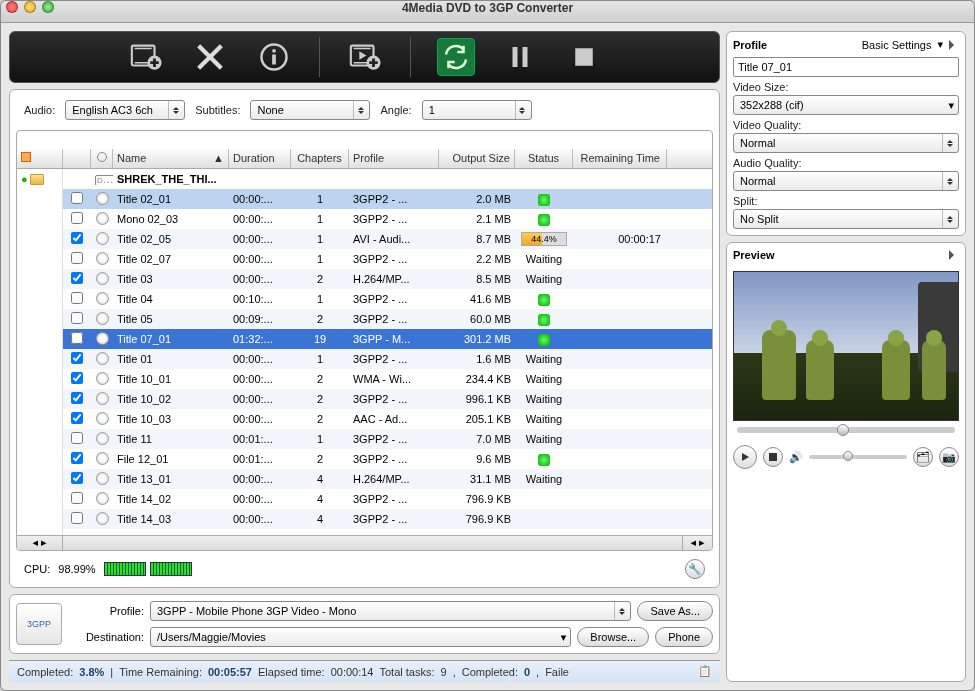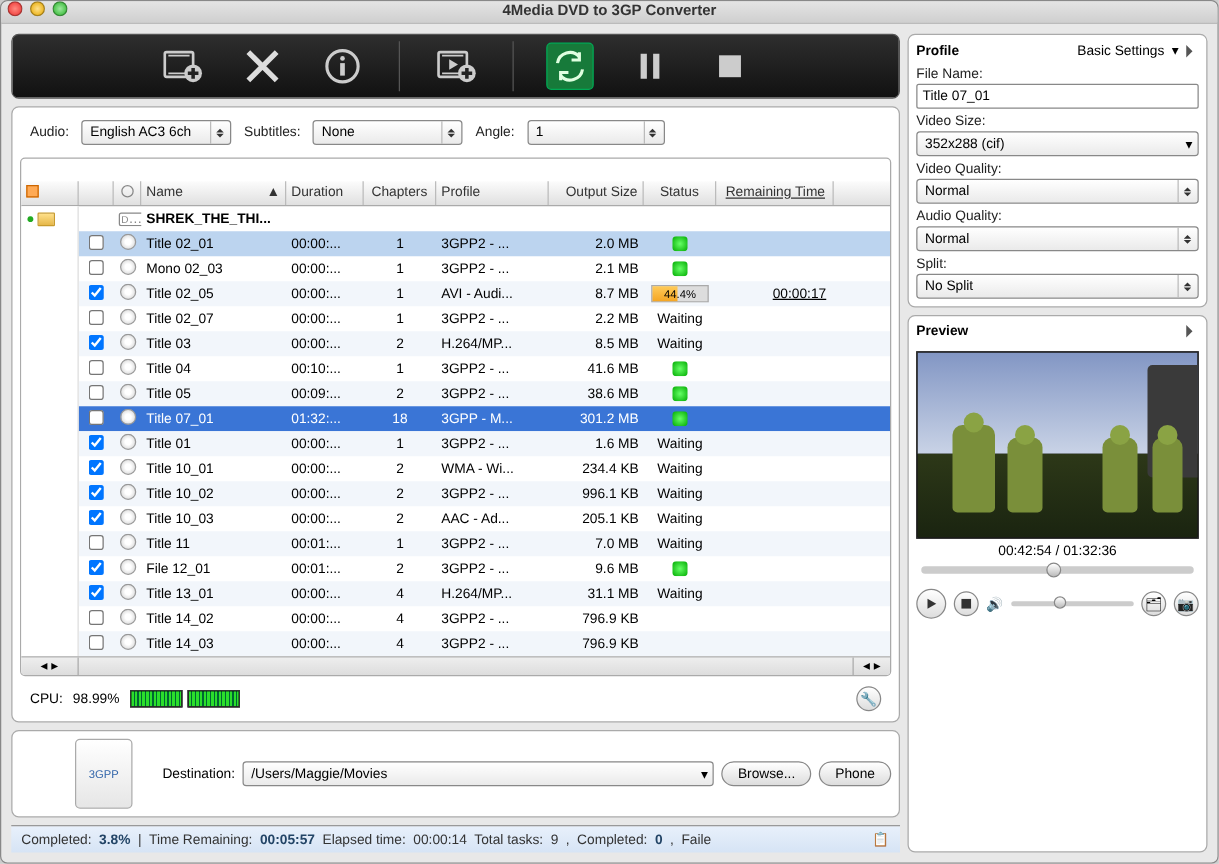--- a/index.html
+++ b/index.html
@@ -47,39 +47,39 @@
 .tr.sel{background:#3a75d6;color:#fff;}
 .td { padding:0 4px; overflow:hidden; white-space:nowrap; text-overflow:ellipsis;}
 .c-chk{width:28px;text-align:center;}
 .c-disc{width:22px;text-align:center;color:#888;}
 .c-name{width:116px;}
 .c-dur{width:62px;}
 .c-chap{width:58px;text-align:center;}
 .c-prof{width:90px;}
 .c-size{width:76px;text-align:right;}
 .c-stat{width:58px;text-align:center;position:relative;}
-.c-rem{width:94px;text-align:right;padding-right:6px;text-decoration:underline;}
+.c-rem{width:94px;text-align:right;padding-right:6px;}
 input[type=checkbox]{width:12px;height:12px;cursor:pointer;}
 .dot{display:inline-block;width:12px;height:12px;border-radius:3px;background:radial-gradient(#6f6,#0a0);vertical-align:middle;}
 .progress-cell{background:#ddd;height:14px;position:relative;margin:0 2px;border:1px solid #aaa;}
 .progress-bar{position:absolute;left:0;top:0;bottom:0;background:linear-gradient(#ffcb5a,#f5a623);}
 .progress-txt{position:absolute;left:0;right:0;top:0;text-align:center;font-size:9px;line-height:12px;color:#000;}
 .disc-ico{width:13px;height:13px;border:1px solid #999;border-radius:50%;display:inline-block;background:radial-gradient(#fff 30%,#ccc);}
 .folder-ico{width:14px;height:11px;background:linear-gradient(#ffe08a,#e6b84a);border:1px solid #c89b2d;border-radius:1px;display:inline-block;}
 .scroll-strip{height:15px;background:linear-gradient(#eee,#ddd);border-top:1px solid #aaa;display:flex;}
 .scroll-strip .track{flex:1;position:relative;}
 
 .cpu-row{display:flex;align-items:center;gap:8px;padding:2px 8px;}
 .cpu-bars{display:flex;gap:4px;}
 .cpu-bar{width:42px;height:14px;background:#000;position:relative;border:1px solid #333;overflow:hidden;}
 .cpu-fill{position:absolute;left:0;top:0;bottom:0;background:repeating-linear-gradient(90deg,#2bde2b 0 2px,#063 2px 3px)}
 .wrench{margin-left:auto;}
 
 .bottom-opts{display:flex;gap:8px;align-items:center;padding:6px;}
-.bottom-left-ico{width:46px;height:56px;border:1px solid #aaa;border-radius:4px;background:linear-gradient(#fff,#e6e6e6);display:flex;align-items:center;justify-content:center;font-size:9px;color:#36a;margin-left:44px;}
+.bottom-left-ico{width:46px;height:42px;border:1px solid #aaa;border-radius:4px;background:linear-gradient(#fff,#e6e6e6);display:flex;align-items:center;justify-content:center;font-size:9px;color:#36a;}
 .opt-rows{flex:1;display:flex;flex-direction:column;gap:6px;}
 .opt-row{display:flex;align-items:center;gap:6px;}
 .opt-row label{width:74px;text-align:right;}
 .mac-btn{height:20px;border:1px solid #888;border-radius:10px;padding:0 12px;background:linear-gradient(#fff,#ddd);cursor:pointer;font-size:11px;}
 
 .status-bar{border-top:1px solid #999;padding:4px 8px;display:flex;align-items:center;gap:6px;background:linear-gradient(#e8f0fb,#d6e4f5);font-size:11px;color:#333;}
 .status-bar b{color:#246;}
 
 
 .rp-head{display:flex;align-items:center;gap:6px;margin-bottom:6px;}
@@ -300,30 +300,30 @@
                   <div class="td c-stat"><span class="dot"></span></div>
                   <div class="td c-rem"></div>
                 </div>
                 <div class="tr">
                   <div class="td c-chk"><input type="checkbox" style=""></div>
                   <div class="td c-disc"><span class="disc-ico"></span></div>
                   <div class="td c-name">Title 05</div>
                   <div class="td c-dur">00:09:...</div>
                   <div class="td c-chap">2</div>
                   <div class="td c-prof">3GPP2 - ...</div>
-                  <div class="td c-size">38.6 MB</div>
+                  <div class="td c-size">60.0 MB</div>
                   <div class="td c-stat"><span class="dot"></span></div>
                   <div class="td c-rem"></div>
                 </div>
                 <div class="tr sel">
                   <div class="td c-chk"><input type="checkbox" style=""></div>
                   <div class="td c-disc"><span class="disc-ico"></span></div>
                   <div class="td c-name">Title 07_01</div>
                   <div class="td c-dur">01:32:...</div>
-                  <div class="td c-chap">18</div>
+                  <div class="td c-chap">19</div>
                   <div class="td c-prof">3GPP - M...</div>
                   <div class="td c-size">301.2 MB</div>
                   <div class="td c-stat"><span class="dot"></span></div>
                   <div class="td c-rem"></div>
                 </div>
                 <div class="tr">
                   <div class="td c-chk"><input type="checkbox" checked="" style=""></div>
                   <div class="td c-disc"><span class="disc-ico"></span></div>
                   <div class="td c-name">Title 01</div>
                   <div class="td c-dur">00:00:...</div>
@@ -441,20 +441,28 @@
                 <div class="cpu-fill" style="width:100%"></div>
               </div>
           </div>
           <div class="wrench circ-btn small">🔧</div>
         </div>
       </div>
 
       <div class="panel bottom-opts">
         <div class="bottom-left-ico">3GPP</div>
         <div class="opt-rows">
+          <div class="opt-row">
+            <label>Profile:</label>
+            <div class="combo">
+                <span>3GPP - Mobile Phone 3GP Video - Mono</span>
+                <span class="arrow"></span>
+              </div>
+            <button class="mac-btn">Save As...</button>
+          </div>
           <div class="opt-row">
             <label>Destination:</label>
             <div class="combo">
                 <span>/Users/Maggie/Movies</span>
                 <span style="position:absolute;right:4px">▾</span>
               </div>
             <button class="mac-btn">Browse...</button>
             <button class="mac-btn">Phone</button>
           </div>
         </div>
@@ -482,21 +490,20 @@
 
     <div class="right-pane">
       <div class="panel">
         <div class="rp-head">
           <span class="title">Profile</span>
           <span class="spacer"></span>
           <span>Basic Settings</span>
             <span>▾</span>
           <span class="tri-r"></span>
         </div>
-        <div class="field-label">File Name:</div>
         <input class="text-input" value="Title 07_01" style="">
         <div class="field-label">Video Size:</div>
         <div class="combo">
             <span>352x288 (cif)</span>
             <span style="position:absolute;right:4px">▾</span>
           </div>
         <div class="field-label">Video Quality:</div>
         <div class="combo">
             <span>Normal</span>
             <span class="arrow"></span>
@@ -523,21 +530,20 @@
           <div class="preview-img">
             <div class="sky"></div>
               <div class="ground"></div>
             <div class="tower"></div>
             <div class="ogre o1"></div>
               <div class="ogre o2"></div>
               <div class="ogre o3"></div>
               <div class="ogre o4"></div>
           </div>
         </div>
-        <div class="time-row">00:42:54 / 01:32:36</div>
         <div class="slider">
             <div class="thumb" style="left:46%"></div>
           </div>
         <div class="play-row">
           <div class="circ-btn">
               <svg width="10" height="10" viewBox="0 0 10 10">
                 <path d="M2 1l7 4-7 4z" fill="#333"></path>
               </svg>
             </div>
           <div class="circ-btn small">

